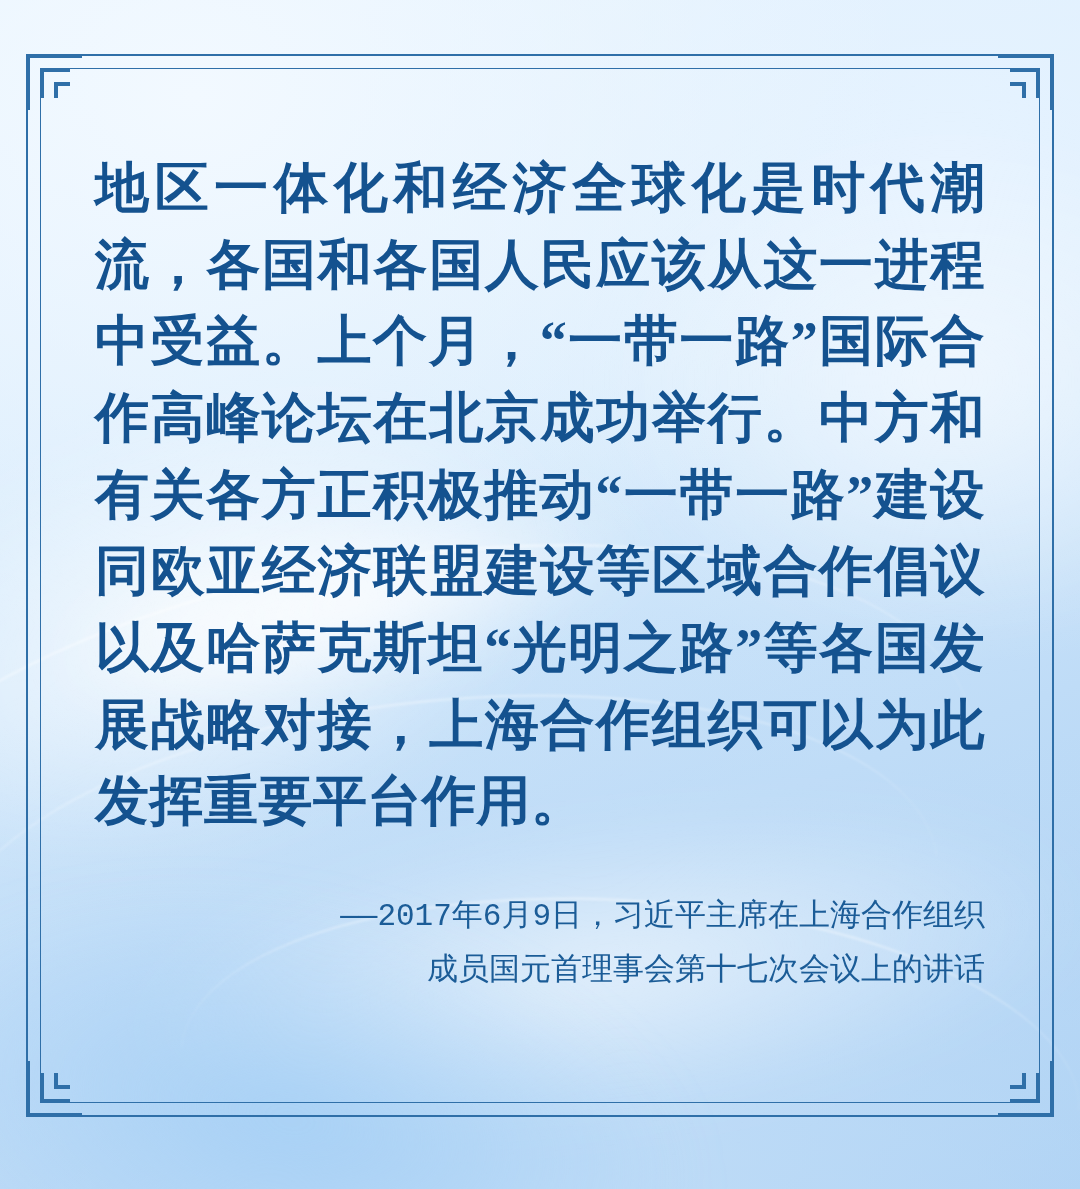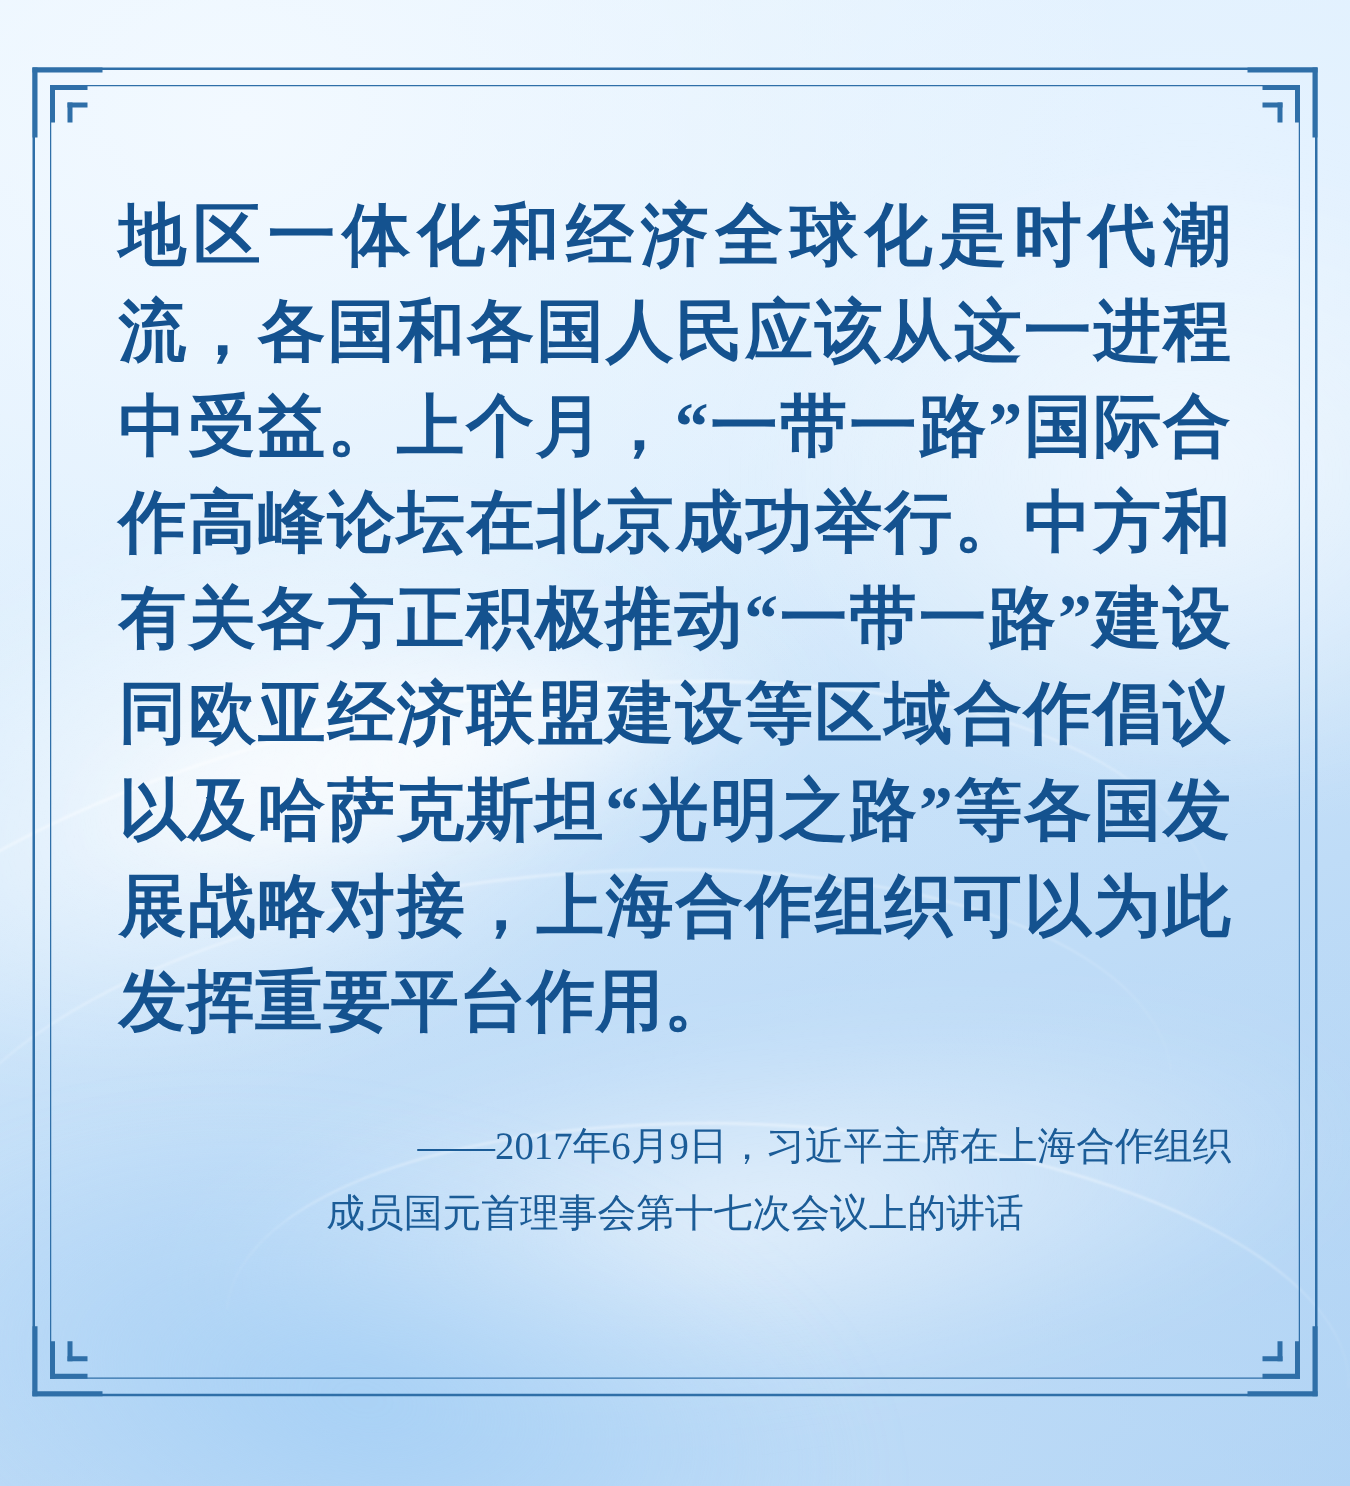--- a/index.html
+++ b/index.html
@@ -113,28 +113,28 @@
     letter-spacing: 0.5px;
     text-align: justify;
     text-justify: inter-ideograph;
     margin: 0;
     font-family: Liberation Serif, serif;
   }
   .attribution {
     position: absolute;
     left: 95px; right: 95px; top: 890px;
     color: #1b5c97;
-    font-family: Liberation Serif, serif;
+    font-family: Liberation Mono, monospace;
     font-size: 31px;
     line-height: 1.75;
     text-align: right;
     font-weight: 400;
   }
   .attribution .line1 { display: block; }
-  .attribution .line2 { display: block; text-align: center; }
+  .attribution .line2 { display: block; }
 </style>
 </head>
 <body>
 
 <div class="poster">
 
   <div class="bg-swirl swirl-c"></div>
   <div class="bg-swirl swirl-a"></div>
   <div class="bg-swirl swirl-e"></div>
   <div class="bg-swirl swirl-b"></div>

